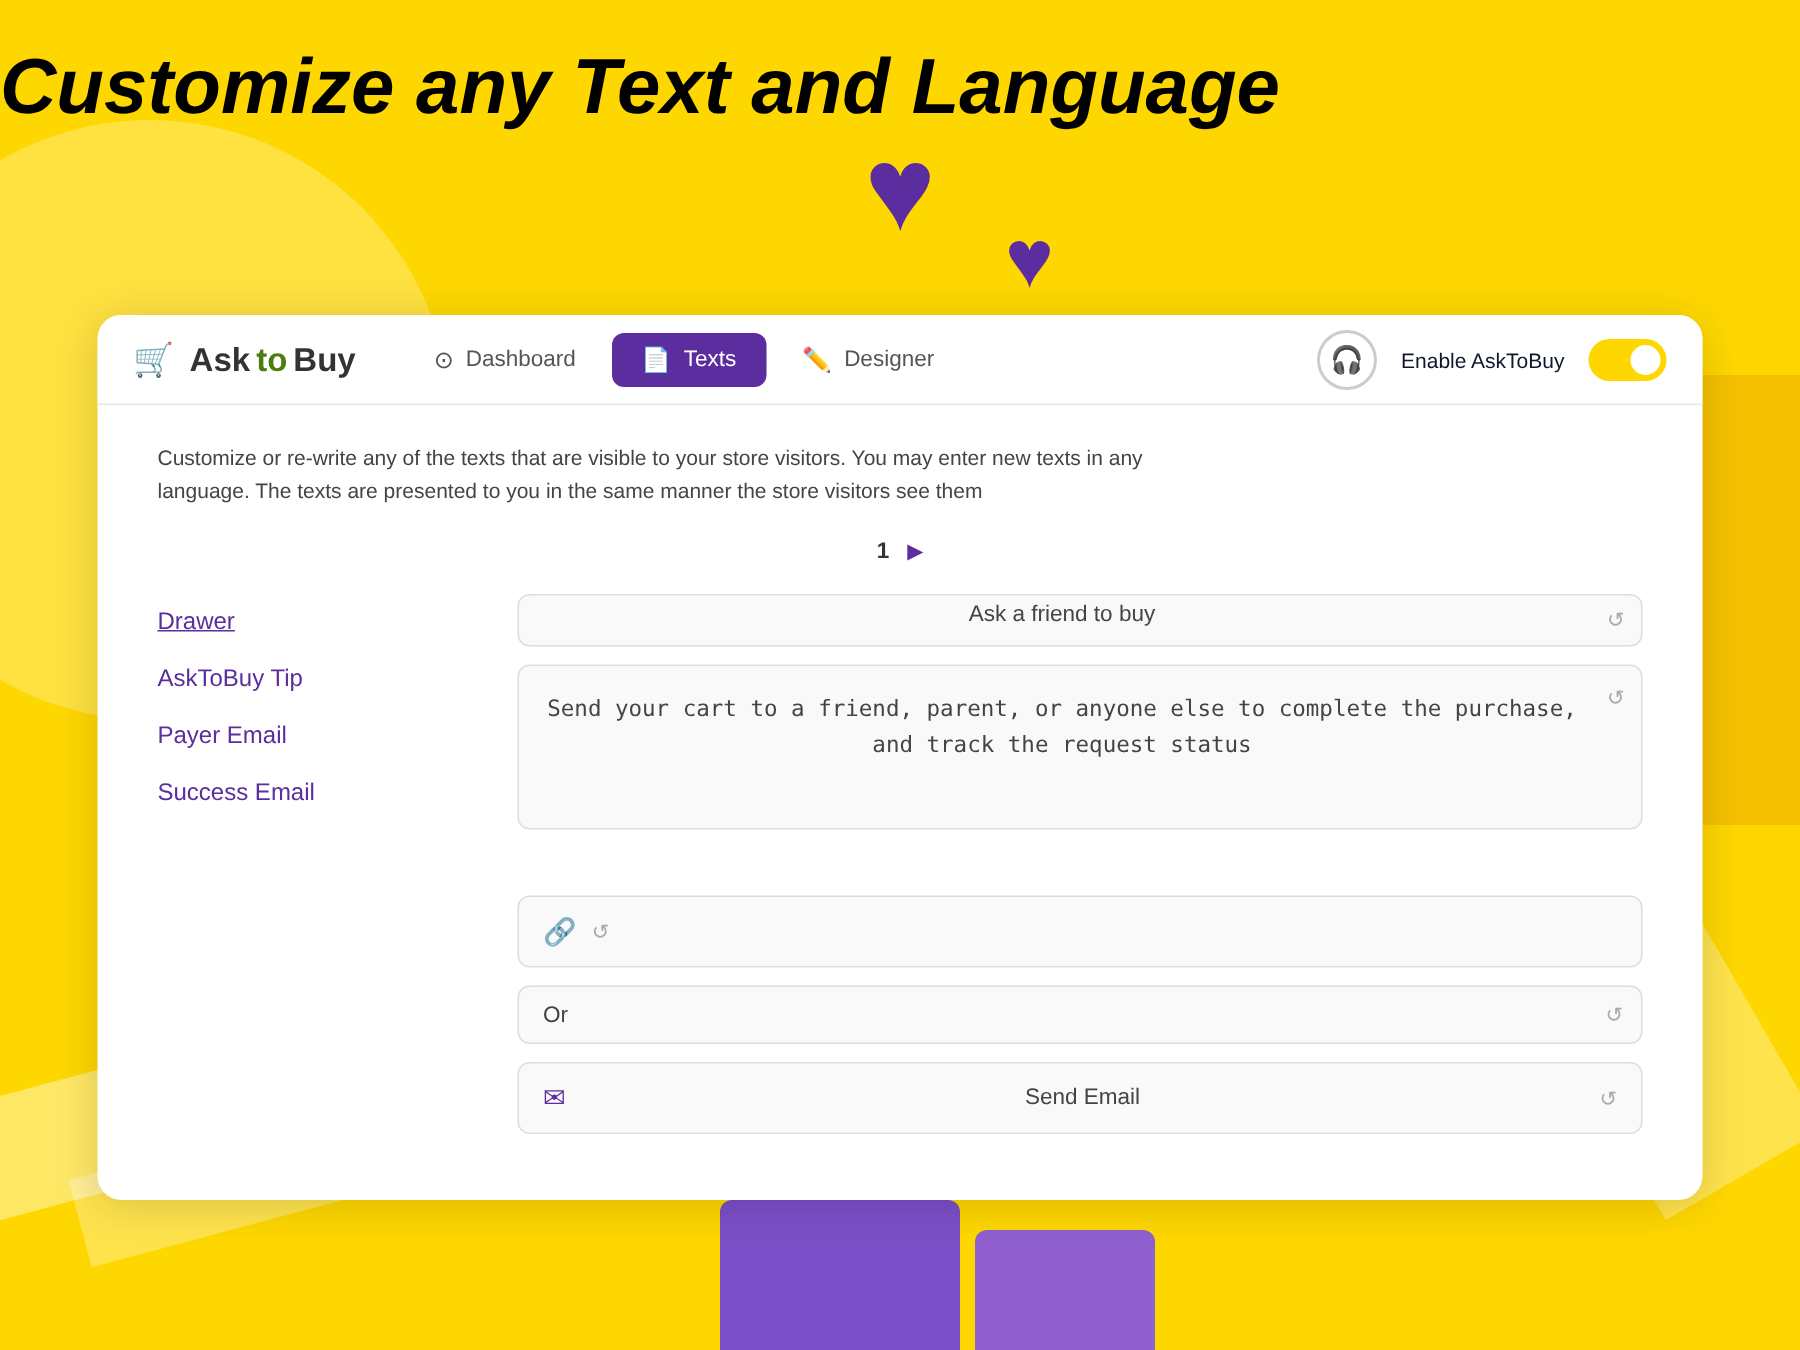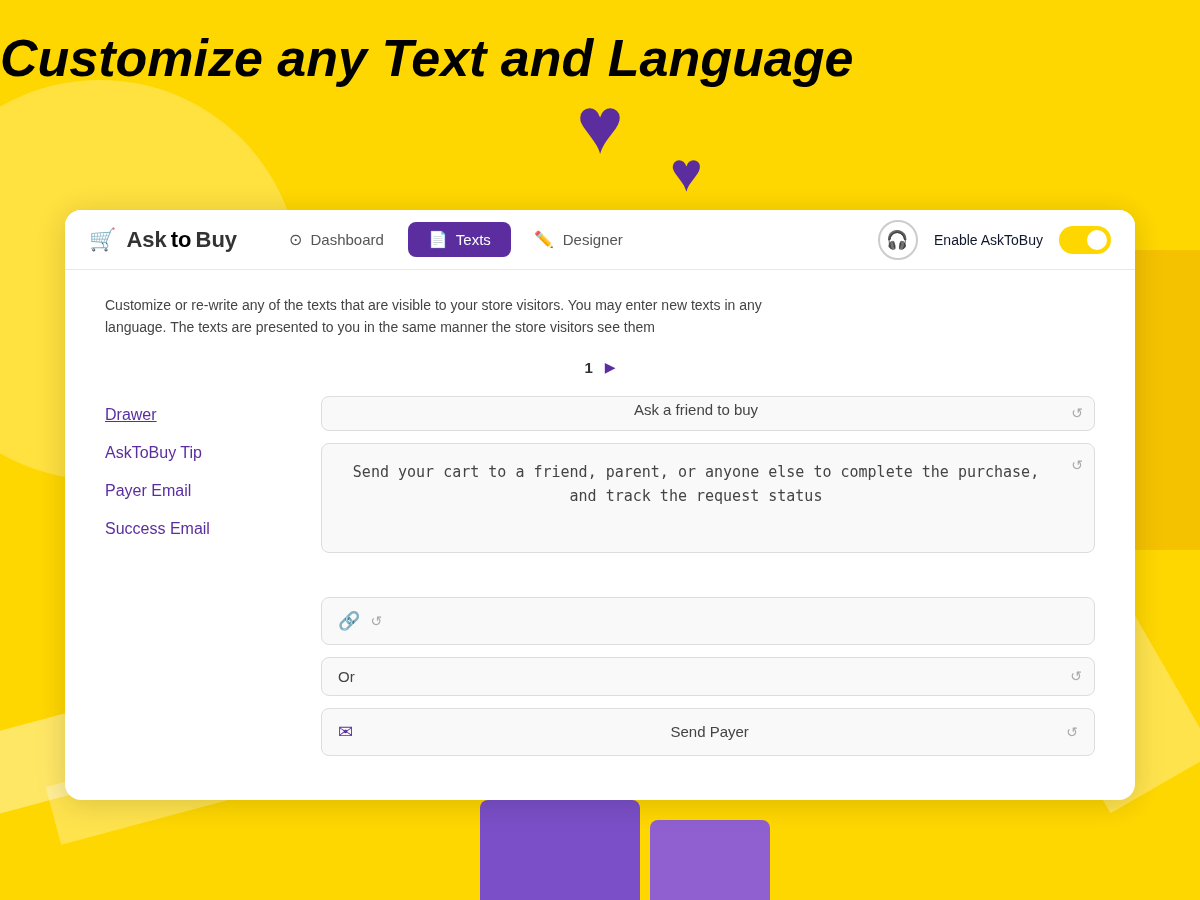--- a/index.html
+++ b/index.html
@@ -140,21 +140,21 @@
     .logo {
       display: flex;
       align-items: center;
       gap: 4px;
       font-size: 22px;
       font-weight: 900;
       color: #333;
       margin-right: 32px;
     }
     .logo-ask { color: #333; }
-    .logo-to { color: #000000; }
+    .logo-to { color: #4d7c0f; }
     .logo-buy { color: #333; }
     .logo-cart {
       font-size: 22px;
       color: #FFD700;
       margin-right: 6px;
     }
     .nav-items {
       display: flex;
       align-items: center;
       gap: 4px;
@@ -247,21 +247,21 @@
     }
     .page-arrow {
       color: #5B2D9E;
       font-size: 14px;
       cursor: pointer;
     }
 
     
     .two-col {
       display: flex;
-      gap: 16px;
+      gap: 40px;
     }
 
     
     .left-menu {
       min-width: 200px;
       padding-top: 0;
     }
     .menu-item {
       font-size: 16px;
       color: #5B2D9E;
@@ -479,21 +479,21 @@
           <span class="button-reset">↺</span>
         </div>
 
         <div class="or-row">
           <span class="or-text">Or</span>
           <span class="or-reset">↺</span>
         </div>
 
         <div class="button-row">
           <span class="button-icon">✉</span>
-          <span class="button-text">Send Payer</span>
+          <span class="button-text">Send Email</span>
           <span class="button-reset">↺</span>
         </div>
 
       </div>
     </div>
   </div>
 
 </div>
 
 </body></html>

